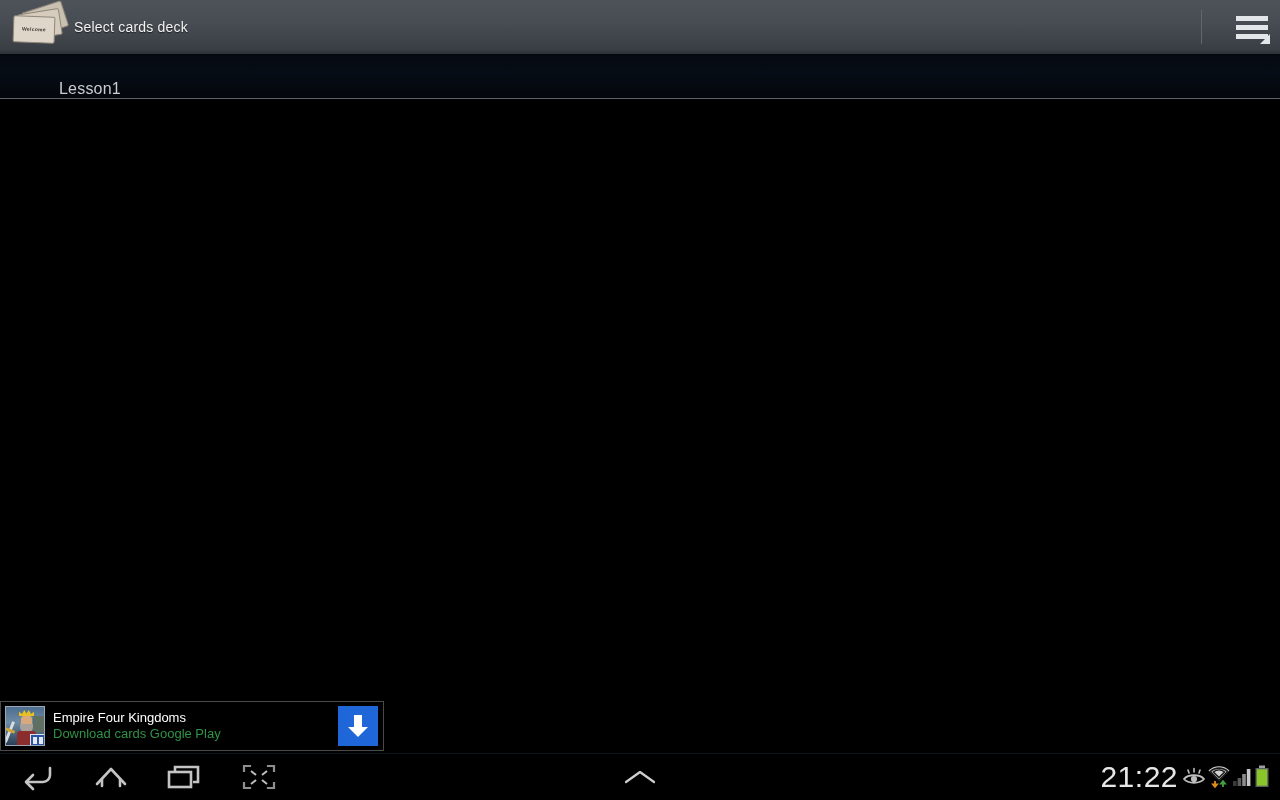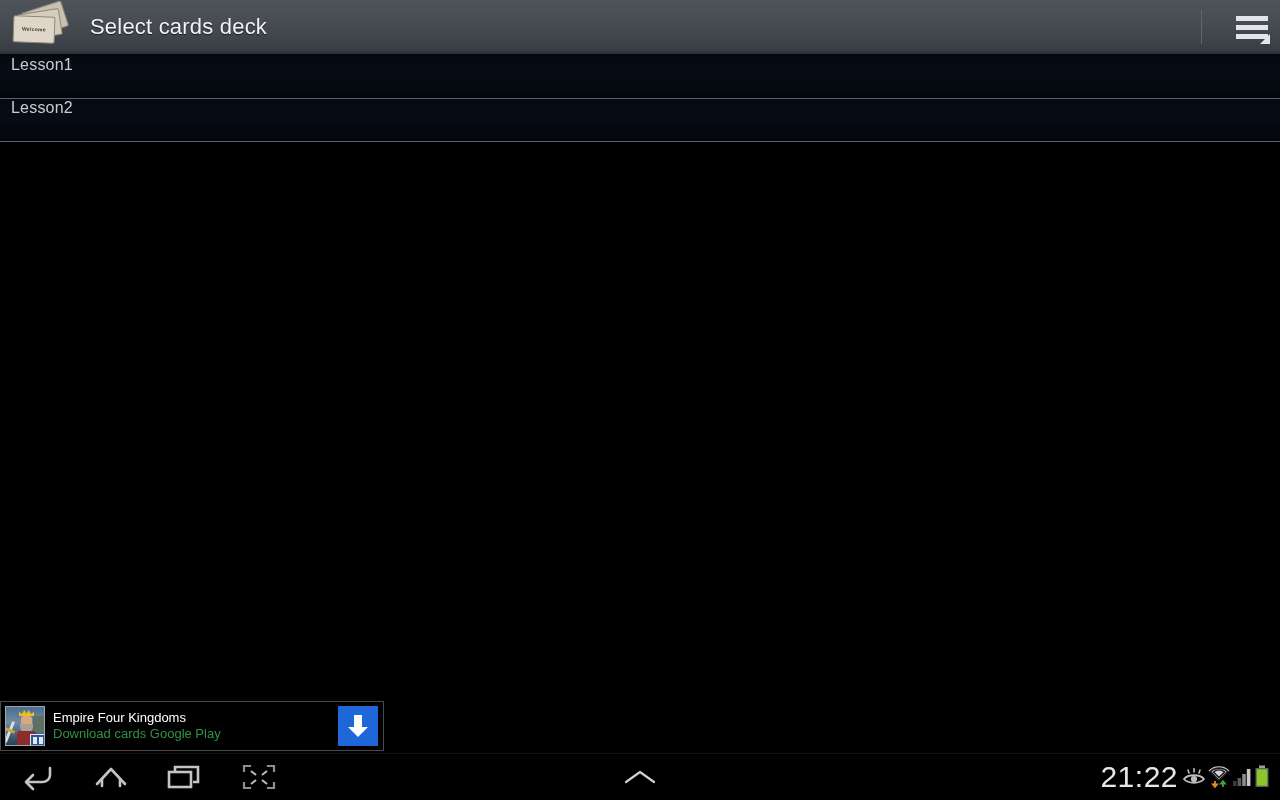--- a/index.html
+++ b/index.html
@@ -24,41 +24,41 @@
     border:1px solid #8e8677; border-radius:2px;
   }
   #app-icon .c1 { left:14px; top:2px;  transform:rotate(-18deg); background:#c9c0b1; }
   #app-icon .c2 { left:9px;  top:7px;  transform:rotate(-9deg);  background:#d5ccbe; }
   #app-icon .c3 { left:3px;  top:12px; transform:rotate(2deg);   background:#ded6c9; }
   #app-icon .clabel {
     position:absolute; left:12px; top:22px; transform:rotate(2deg);
     font-size:5px; color:#3a352c; letter-spacing:.3px; font-weight:bold;
   }
   #ab-title {
-    color:#f2f2f2; font-size:22px; letter-spacing:.2px; margin-left:18px;
+    color:#f2f2f2; font-size:14px; letter-spacing:.2px; margin-left:2px;
     text-shadow:0 1px 1px rgba(0,0,0,.6);
   }
   #ab-right { margin-left:auto; display:flex; align-items:center; height:100%; }
   #ab-divider { width:1px; height:34px; background:#61676d; margin-right:22px; }
   #overflow-btn {
     width:56px; height:56px; display:flex; flex-direction:column;
     align-items:center; justify-content:center; position:relative; cursor:pointer;
   }
   #overflow-btn .bar { width:32px; height:5px; background:#e3e6e8; margin:2px 0; }
   #overflow-btn .tri {
     position:absolute; right:10px; bottom:11px;
     width:0; height:0; border-left:10px solid transparent; border-bottom:10px solid #e3e6e8;
   }
 
   
   #list { position:absolute; left:0; top:56px; width:1280px; }
   .list-item {
-    height:43px; display:flex; align-items:flex-start;
+    height:43px; display:flex; align-items:flex-end;
     background:linear-gradient(to bottom,#050a12 0%, #070d16 40%, #03070c 100%);
-    border-bottom:1px solid #5d6268; cursor:pointer;
+    border-bottom:1px solid #5d6268; cursor:pointer;padding-left:48px;
   }
   .list-item .lbl {
     color:#c9cdd1; font-size:16px; margin-left:11px; letter-spacing:.2px;
   }
 
   
   #ad {
     position:absolute; left:0; top:701px; width:384px; height:50px;
     background:#000; border:1px solid #4a4a4a; display:flex; align-items:center;
     cursor:pointer;
@@ -134,23 +134,20 @@
         <div class="bar"></div>
         <div class="tri"></div>
       </div>
     </div>
   </div>
 
   <div id="list">
     <div class="list-item">
       <span class="lbl">Lesson1</span>
     </div>
-    <div class="list-item">
-      <span class="lbl">Lesson2</span>
-    </div>
   </div>
 
   <div id="ad">
     <div id="ad-icon">
       <div class="sword"></div>
         <div class="sword2"></div>
       <div class="castle"></div>
       <div class="crown"></div>
         <div class="face"></div>
         <div class="beard"></div>

